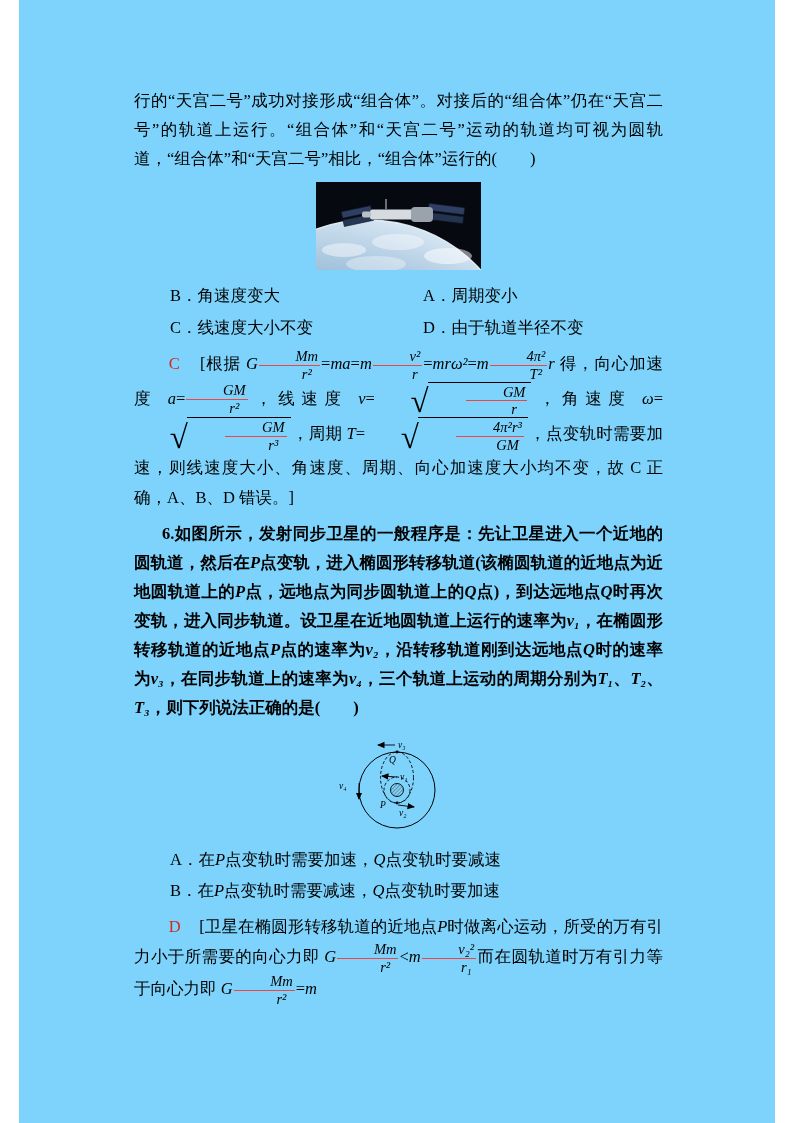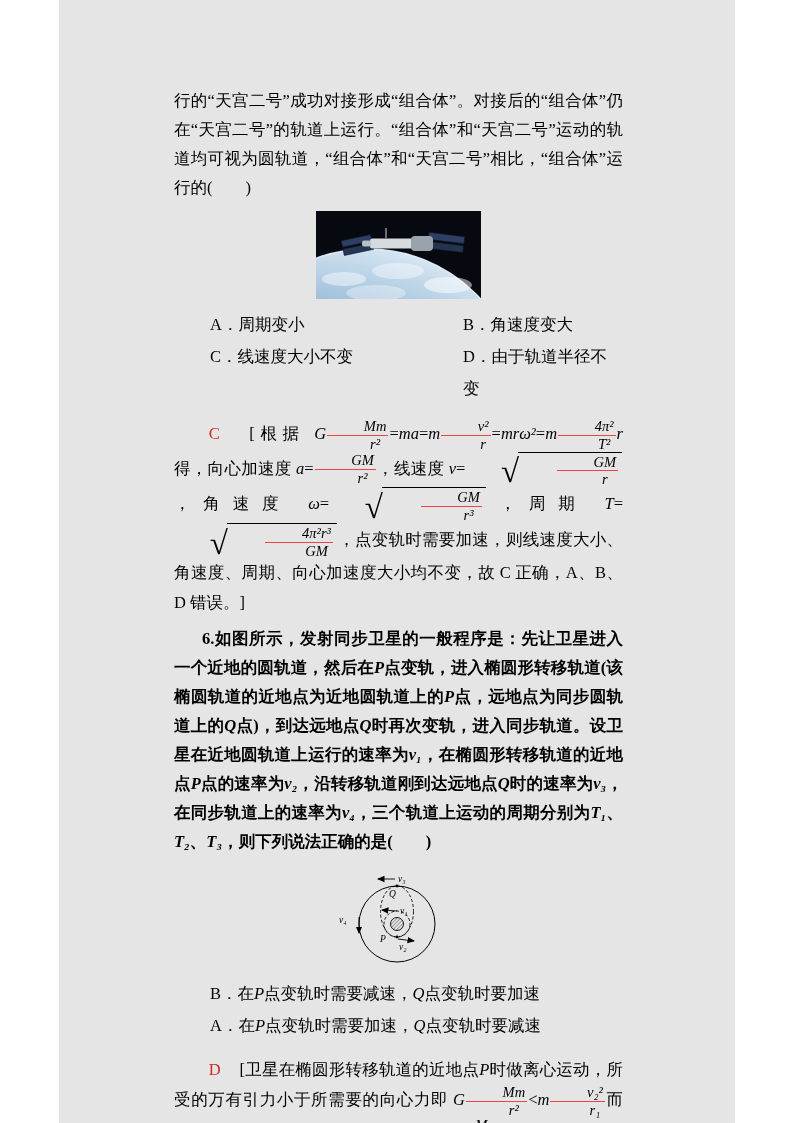--- a/index.html
+++ b/index.html
@@ -1,26 +1,26 @@
 <!DOCTYPE html>
 <html style="--answer-red: #d42a1e;"><head>
 <meta charset="utf-8">
 <style>
   * { margin:0; padding:0; box-sizing:border-box; }
   html,body { background:#ffffff; }
   .page {
-    position:relative; width:676px; height:1123px; margin:0 auto;
-    background:#e5e5e5; overflow:hidden; color:#000;
+    position:relative; width:756px; height:1123px; margin:0 auto;
+    background:#7dd3fc; overflow:hidden; color:#000;
     font-family:"Liberation Serif","DejaVu Serif",serif;
   }
   .content { padding:86px 112px 0 115px; font-size:16.5px; }
   .para { text-align:justify; line-height:29px; }
   .indent2 { text-indent:2.1em; }
   .indent17 { text-indent:1.7em;font-weight:bold; }
-  .answer { margin-top:14px; line-height:30px; }
+  .answer { margin-top:5px; line-height:30px; }
   .ans-red { color:var(--answer-red,#d40000); padding-right:2px; }
   .mvar { font-style:italic; font-family:"Liberation Serif",serif; }
   .mtxt { font-style:normal; }
   .frac {
     display:inline-block; vertical-align:middle; text-align:center;
     line-height:1.02; font-style:italic; margin:0 1px; font-size:0.88em;
   }
   .fnum { display:block; border-bottom:1px solid #ef4444; padding:0 2px 1px; }
   .fden { display:block; padding:1px 2px 0; }
   .sqrt { display:inline-flex; align-items:center; vertical-align:middle; margin:0 1px; }
@@ -73,22 +73,22 @@
           </g>
           <line x1="70" y1="27" x2="70" y2="17" stroke="#cfd6db" stroke-width="1"></line>
           <rect x="54" y="27.5" width="44" height="10" rx="2.5" fill="#d6dbe0"></rect>
           <rect x="95" y="25" width="22" height="15" rx="4" fill="#9aa3ab"></rect>
           <rect x="46" y="29.5" width="9" height="6" rx="2" fill="#b9c0c6"></rect>
         </g>
       </svg>
     </figure>
 
     <div class="opt-grid">
+      <span class="opt">B．角速度变大</span>
       <span class="opt">A．周期变小</span>
-      <span class="opt">B．角速度变大</span>
       <span class="opt">C．线速度大小不变</span>
       <span class="opt">D．由于轨道半径不变</span>
     </div>
 
     <p class="para indent2 answer"><span class="ans-red">C</span><span class="mtxt">　[根据 </span><span class="mvar">G</span><span class="frac"><span class="fnum">Mm</span><span class="fden">r²</span></span><span class="mtxt">=</span><span class="mvar">ma</span><span class="mtxt">=</span><span class="mvar">m</span><span class="frac"><span class="fnum">v²</span><span class="fden">r</span></span><span class="mtxt">=</span><span class="mvar">mrω²</span><span class="mtxt">=</span><span class="mvar">m</span><span class="frac"><span class="fnum">4π²</span><span class="fden">T²</span></span><span class="mvar">r</span><span class="mtxt"> 得，向心加速度 </span><span class="mvar">a</span><span class="mtxt">=</span><span class="frac"><span class="fnum">GM</span><span class="fden">r²</span></span><span class="mtxt">，线速度 </span><span class="mvar">v</span><span class="mtxt">=</span><span class="sqrt">
           <span class="radical">√</span>
           <span class="sqrt-body"><span class="frac"><span class="fnum">GM</span><span class="fden">r</span></span></span>
         </span><span class="mtxt">，角速度 </span><span class="mvar">ω</span><span class="mtxt">=</span><span class="sqrt">
           <span class="radical">√</span>
           <span class="sqrt-body"><span class="frac"><span class="fnum">GM</span><span class="fden">r³</span></span></span>
@@ -122,20 +122,20 @@
         <text class="dlabel" x="67" y="16">v₃</text>
         <text class="dlabel" x="58" y="31">Q</text>
         <text class="dlabel" x="69" y="48">v₁</text>
         <text class="dlabel" x="8" y="57">v₄</text>
         <text class="dlabel" x="49" y="76">P</text>
         <text class="dlabel" x="68" y="84">v₂</text>
       </svg>
     </figure>
 
     <div class="opt-list">
+      <p class="opt-line"><span class="mtxt">A．在</span><span class="mvar">P</span><span class="mtxt">点变轨时需要加速，</span><span class="mvar">Q</span><span class="mtxt">点变轨时要减速</span></p>
       <p class="opt-line"><span class="mtxt">B．在</span><span class="mvar">P</span><span class="mtxt">点变轨时需要减速，</span><span class="mvar">Q</span><span class="mtxt">点变轨时要加速</span></p>
-      <p class="opt-line"><span class="mtxt">A．在</span><span class="mvar">P</span><span class="mtxt">点变轨时需要加速，</span><span class="mvar">Q</span><span class="mtxt">点变轨时要减速</span></p>
     </div>
 
     <p class="para indent2 answer"><span class="ans-red">D</span><span class="mtxt">　[卫星在椭圆形转移轨道的近地点</span><span class="mvar">P</span><span class="mtxt">时做离心运动，所受的万有引力小于所需要的向心力即 </span><span class="mvar">G</span><span class="frac"><span class="fnum">Mm</span><span class="fden">r²</span></span><span class="mtxt">&lt;</span><span class="mvar">m</span><span class="frac"><span class="fnum">v₂²</span><span class="fden">r₁</span></span><span class="mtxt">而在圆轨道时万有引力等于向心力即 </span><span class="mvar">G</span><span class="frac"><span class="fnum">Mm</span><span class="fden">r²</span></span><span class="mtxt">=</span><span class="mvar">m</span></p>
 
   </main>
 </div>
 
 </body></html>

